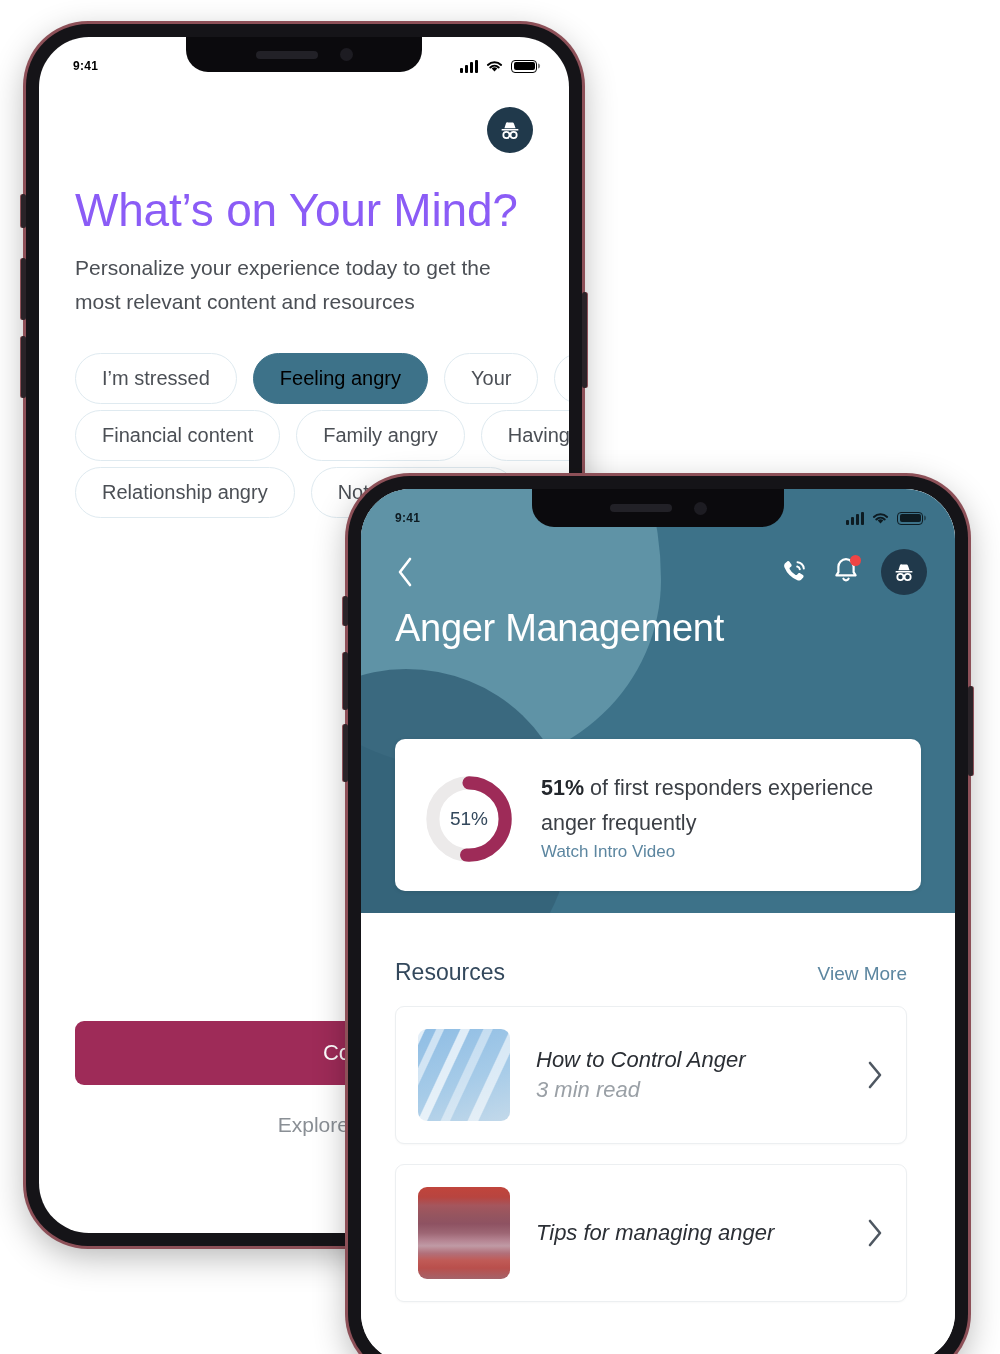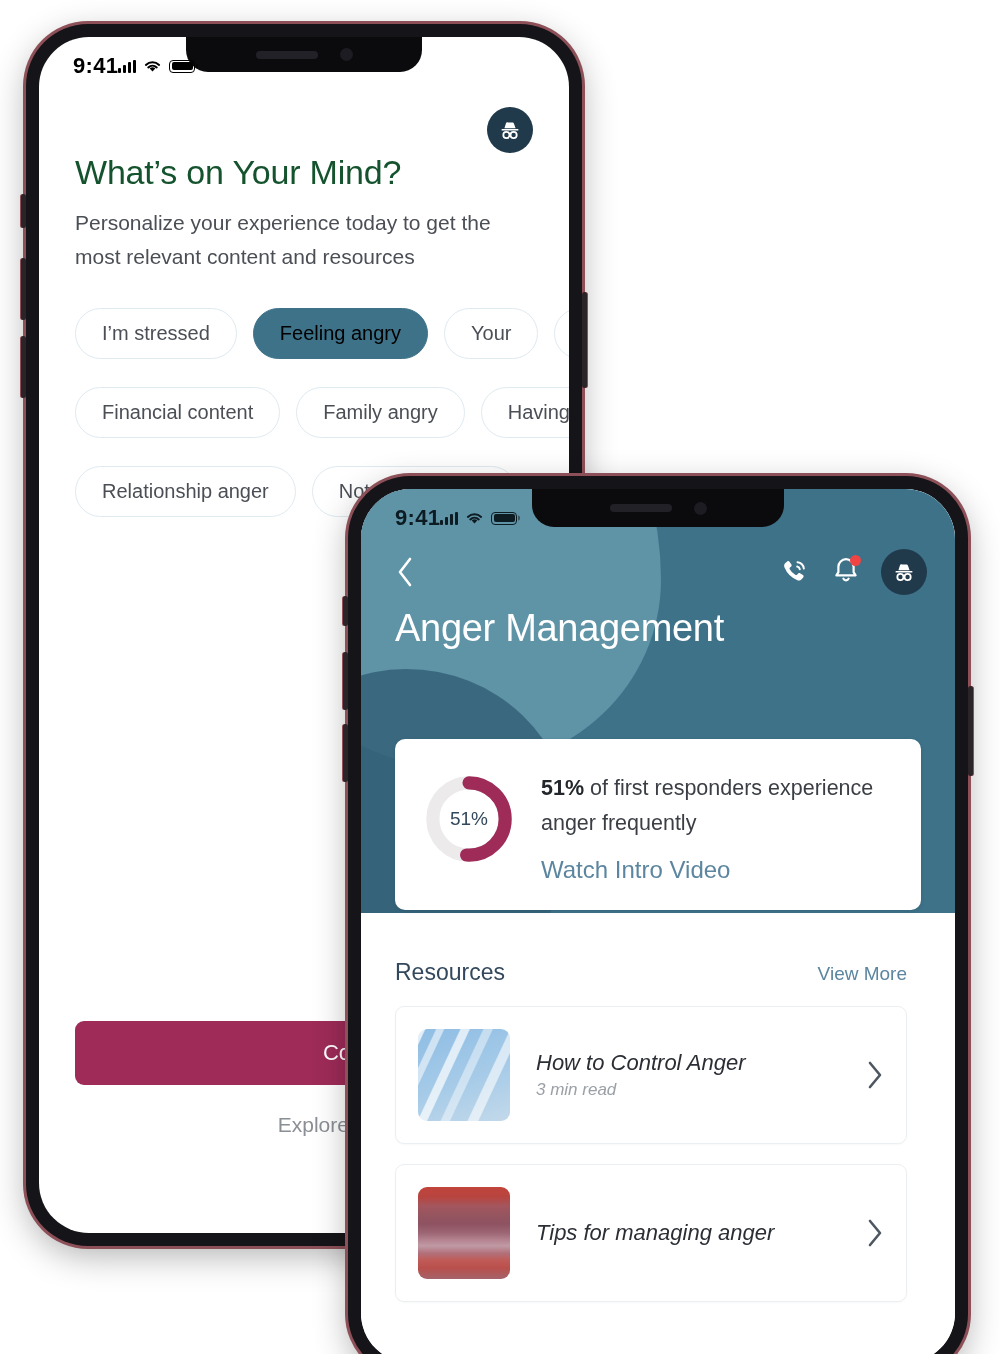--- a/index.html
+++ b/index.html
@@ -50,24 +50,24 @@
     width:13px; height:13px; border-radius:50%; background:#1d1c22;
   }
   
   .sbtn { position:absolute; background:#2a2328; border-radius:3px; box-shadow:-1px 0 0 #8d5058; }
   .sbtn.r { box-shadow:1px 0 0 #8d5058; }
 
   
   .statusbar {
     position:absolute; top:0; left:0; right:0;
     height:58px;
-    display:flex; align-items:center; 
+    display:flex; align-items:center; justify-content:space-between;
     padding:0 32px 0 34px;
     z-index:45;
-    font-size:22px;
+    font-size:12px;
     font-weight:bold;
     letter-spacing:.3px;
   }
   .statusbar.dark { color:#000; }
   .statusbar.onteal { color:#0d1b22; }
   .sb-right { display:flex; align-items:center; gap:7px; }
   .bars { display:flex; align-items:flex-end; gap:2px; height:13px; }
   .bars i { display:block; width:3px; border-radius:1px; background:currentColor; }
   .bars i:nth-child(1){height:5px}
   .bars i:nth-child(2){height:8px}
@@ -91,32 +91,33 @@
     display:flex;align-items:center;justify-content:center;
     flex:none;
   }
 
   
   #phone1 { left:26px; top:24px; width:556px; height:1222px; z-index:5; }
   #phone1 .notch { width:236px; height:35px; }
   #p1-body { padding:0 36px; position:relative; height:100%; }
   .topbar1 { display:flex; justify-content:flex-end; padding-top:70px; }
   .h1 {
-    font-size:34px;
-    color:#14532d;
+    margin-top:30px;
+    font-size:46px;
+    color:#8b5cf6;
     font-weight:normal;
     letter-spacing:-.2px;
   }
   .sub1 {
     margin-top:14px;
     font-size:21px;
     line-height:1.62;
     color:#4b4f55;
   }
-  .chips { margin-top:34px; display:flex; flex-wrap:wrap; gap:28px 16px; width:660px; }
+  .chips { margin-top:34px; display:flex; flex-wrap:wrap; gap:6px 16px; width:660px; }
   .chip {
     border:1.5px solid #dfeaf0;
     border-radius:30px;
     padding:13px 26px;
     font-size:20px;
     color:#4b4f55;
     background:#fff;
     white-space:nowrap;
   }
   .chip.sel { background:#3d7289; border-color:#3d7289; color:#000000; }
@@ -186,22 +187,22 @@
   .donut .val {
     position:absolute; inset:0; display:flex; align-items:center; justify-content:center;
     font-size:19px; color:#33485c;
   }
   .stat-text { padding-top:2px; }
   .stat-line {
     font-size:21.5px; line-height:1.64; color:#3b3f45;
   }
   .stat-line b { color:#23272c; }
   .watch {
-    display:inline-block; margin-top:14px;
-    font-size:24px; color:#5c86a0;
+    display:inline-block; 
+    font-size:17px; color:#5c86a0;
   }
 
   .resources {
     position:absolute; top:470px; left:34px; right:48px; z-index:4;
   }
   .res-head { display:flex; align-items:baseline; justify-content:space-between; }
   .res-title { font-size:23px; color:#33485c; }
   .res-more { font-size:19px; color:#5c86a0; }
   .res-card {
     margin-top:20px;
@@ -227,21 +228,21 @@
       linear-gradient(180deg,
         #c0453c 0%, #b8443f 11%,
         #a5565d 20%, #96555f 30%,
         #8e5262 40%, #9d6674 50%,
         #b58492 58%, #c09aa5 64%,
         #b2707a 72%, #c05a56 80%,
         #b94f4c 88%, #a4636a 100%);
   }
   .res-body { flex:1;font-style:italic; }
   .res-name { font-size:22px; color:#2b2f35; }
-  .res-meta { margin-top:4px; font-size:17px; color:#9aa0a6; }
+  .res-meta { margin-top:4px; font-size:22px; color:#9aa0a6; }
   .chev { color:#4e5761; flex:none; }
 </style>
 </head>
 <body>
 
 <div class="stage">
 
   <div class="phone" id="phone1">
     <div class="sbtn" style="left:-5px; top:170px; width:5px; height:34px;"></div>
     <div class="sbtn" style="left:-5px; top:234px; width:5px; height:62px;"></div>
@@ -291,21 +292,21 @@
         <p class="sub1">Personalize your experience today to get the most relevant content and resources</p>
 
         <div class="chips">
           <div class="chip">I’m stressed</div>
           <div class="chip sel">Feeling angry</div>
           <div class="chip">Your</div>
           <div class="chip">Feeling down</div>
           <div class="chip">Financial content</div>
           <div class="chip">Family angry</div>
           <div class="chip">Having a bad day</div>
-          <div class="chip">Relationship anger</div>
+          <div class="chip">Relationship angry</div>
           <div class="chip">Not sleeping well</div>
         </div>
 
         <div class="cta-wrap">
           <button class="btn-primary">Continue</button>
           <a class="btn-link">Explore on my own</a>
         </div>
       </div>
     </div>
   </div>

